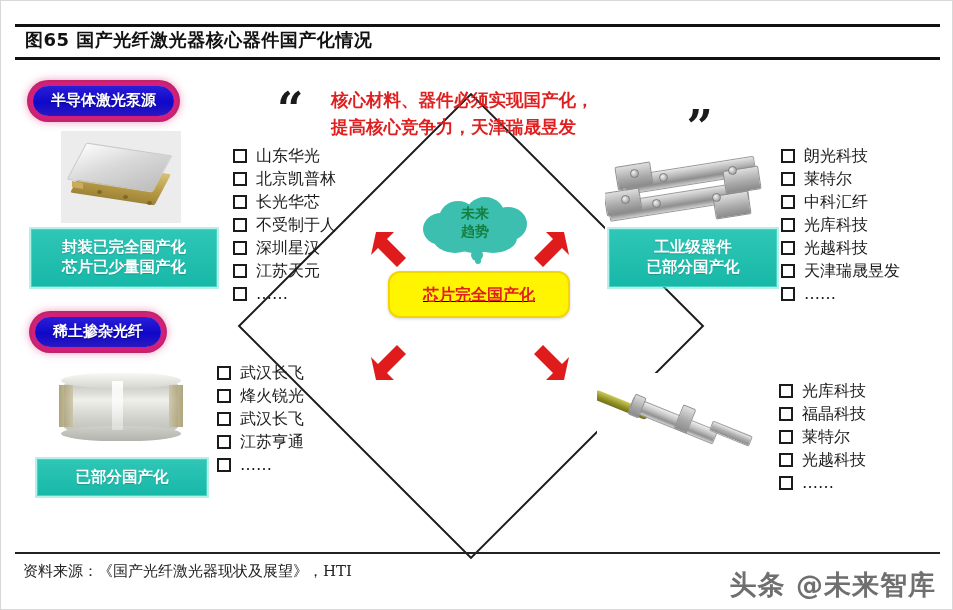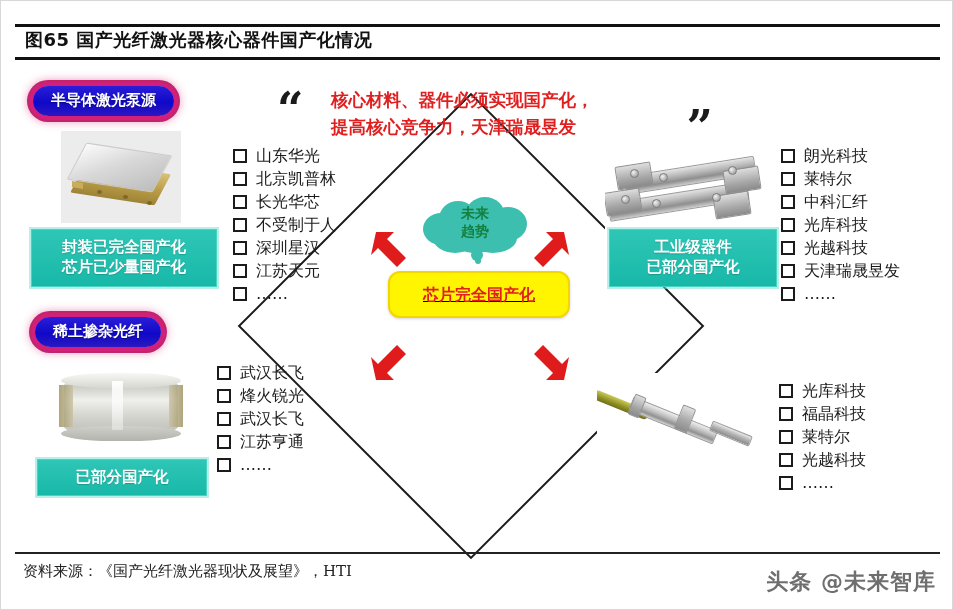--- a/index.html
+++ b/index.html
@@ -57,21 +57,21 @@
     top: 561px;
     font-size: 15px;
     color: #222222;
     font-family: "DejaVu Serif", "Liberation Serif", serif;
     white-space: nowrap;
   }
   .watermark {
     position: absolute;
     right: 16px;
     top: 566px;
-    font-size: 22px;
+    font-size: 27px;
     font-weight: bold;
     color: #6f6f6f;
     letter-spacing: 1px;
     white-space: nowrap;
     font-family: "DejaVu Sans", "Liberation Sans", sans-serif;
   }
 
   
   .diamond {
     position: absolute;

